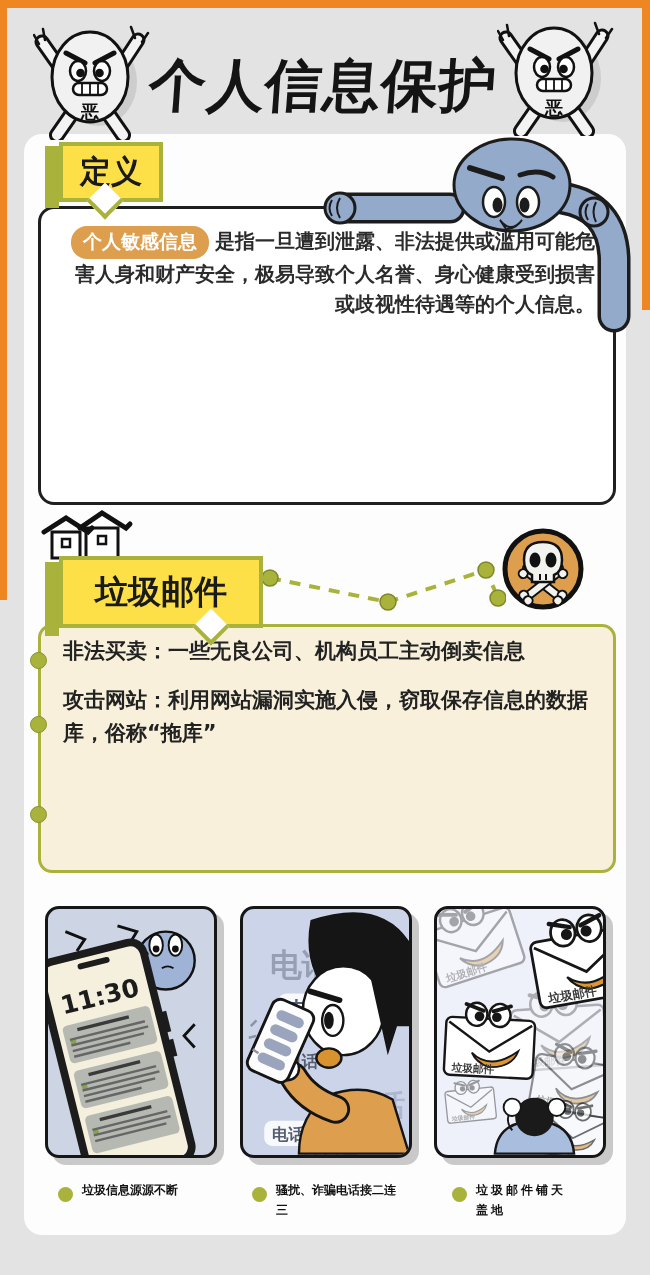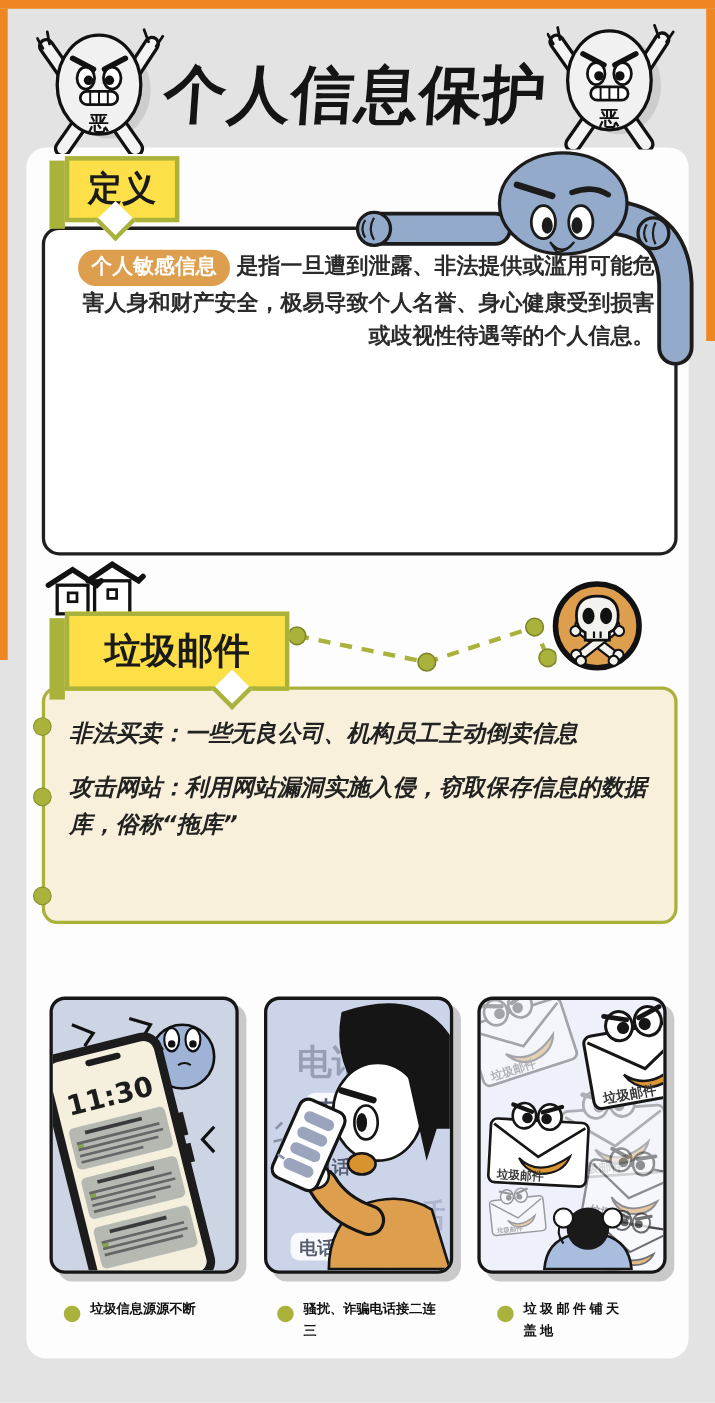--- a/index.html
+++ b/index.html
@@ -21,22 +21,22 @@
            align-items:center;justify-content:center;font-weight:900;color:#1a1a1a;z-index:5;}
   .notch{width:22px;height:22px;background:#fff;border-right:4px solid #a9b23b;
          border-bottom:4px solid #a9b23b;transform:rotate(45deg);z-index:6;}
   
   .def-box{left:38px;top:206px;width:578px;height:299px;background:#fff;border:3px solid #1f1f1f;
            border-radius:16px;box-sizing:border-box;padding:17px 18px 0 16px;z-index:2;}
   .def-item{font-size:20px;line-height:1.5;font-weight:600;color:#2b2b2b;margin-bottom:15px;text-align:right;}
   .badge{display:inline-block;background:#dd9e4e;color:#fff;font-size:19px;font-weight:800;
          padding:1px 12px 3px;border-radius:16px;margin-right:6px;}
   
-  .leak-box{left:38px;top:624px;width:578px;height:216px;background:#f8f0da;border:3px solid #a9b23b;
-            border-radius:14px;box-sizing:border-box;padding:24px 16px 0 22px;z-index:1;font-style:italic;}
+  .leak-box{left:38px;top:624px;width:578px;height:249px;background:#f8f0da;border:3px solid #a9b23b;
+            border-radius:14px;box-sizing:border-box;padding:8px 16px 0 22px;z-index:1;}
   .leak-item{font-size:21px;line-height:1.57;color:#222;}
   .leak-item .lead{font-weight:900;}
   .leak-item .rest{font-weight:600;}
   .li-1{margin-bottom:16px;}
   .li-2{background:#fff;margin:0 -16px 14px -22px;padding:10px 16px 10px 22px;}
   .dot{width:17px;height:17px;border-radius:50%;background:#a9b23b;border:1px solid #8a922c;
        box-sizing:border-box;z-index:3;}
   
   .card{top:906px;width:172px;height:252px;border:3px solid #161616;border-radius:14px;
         box-sizing:border-box;overflow:hidden;box-shadow:7px 7px 0 #c9c9c9;z-index:2;}

